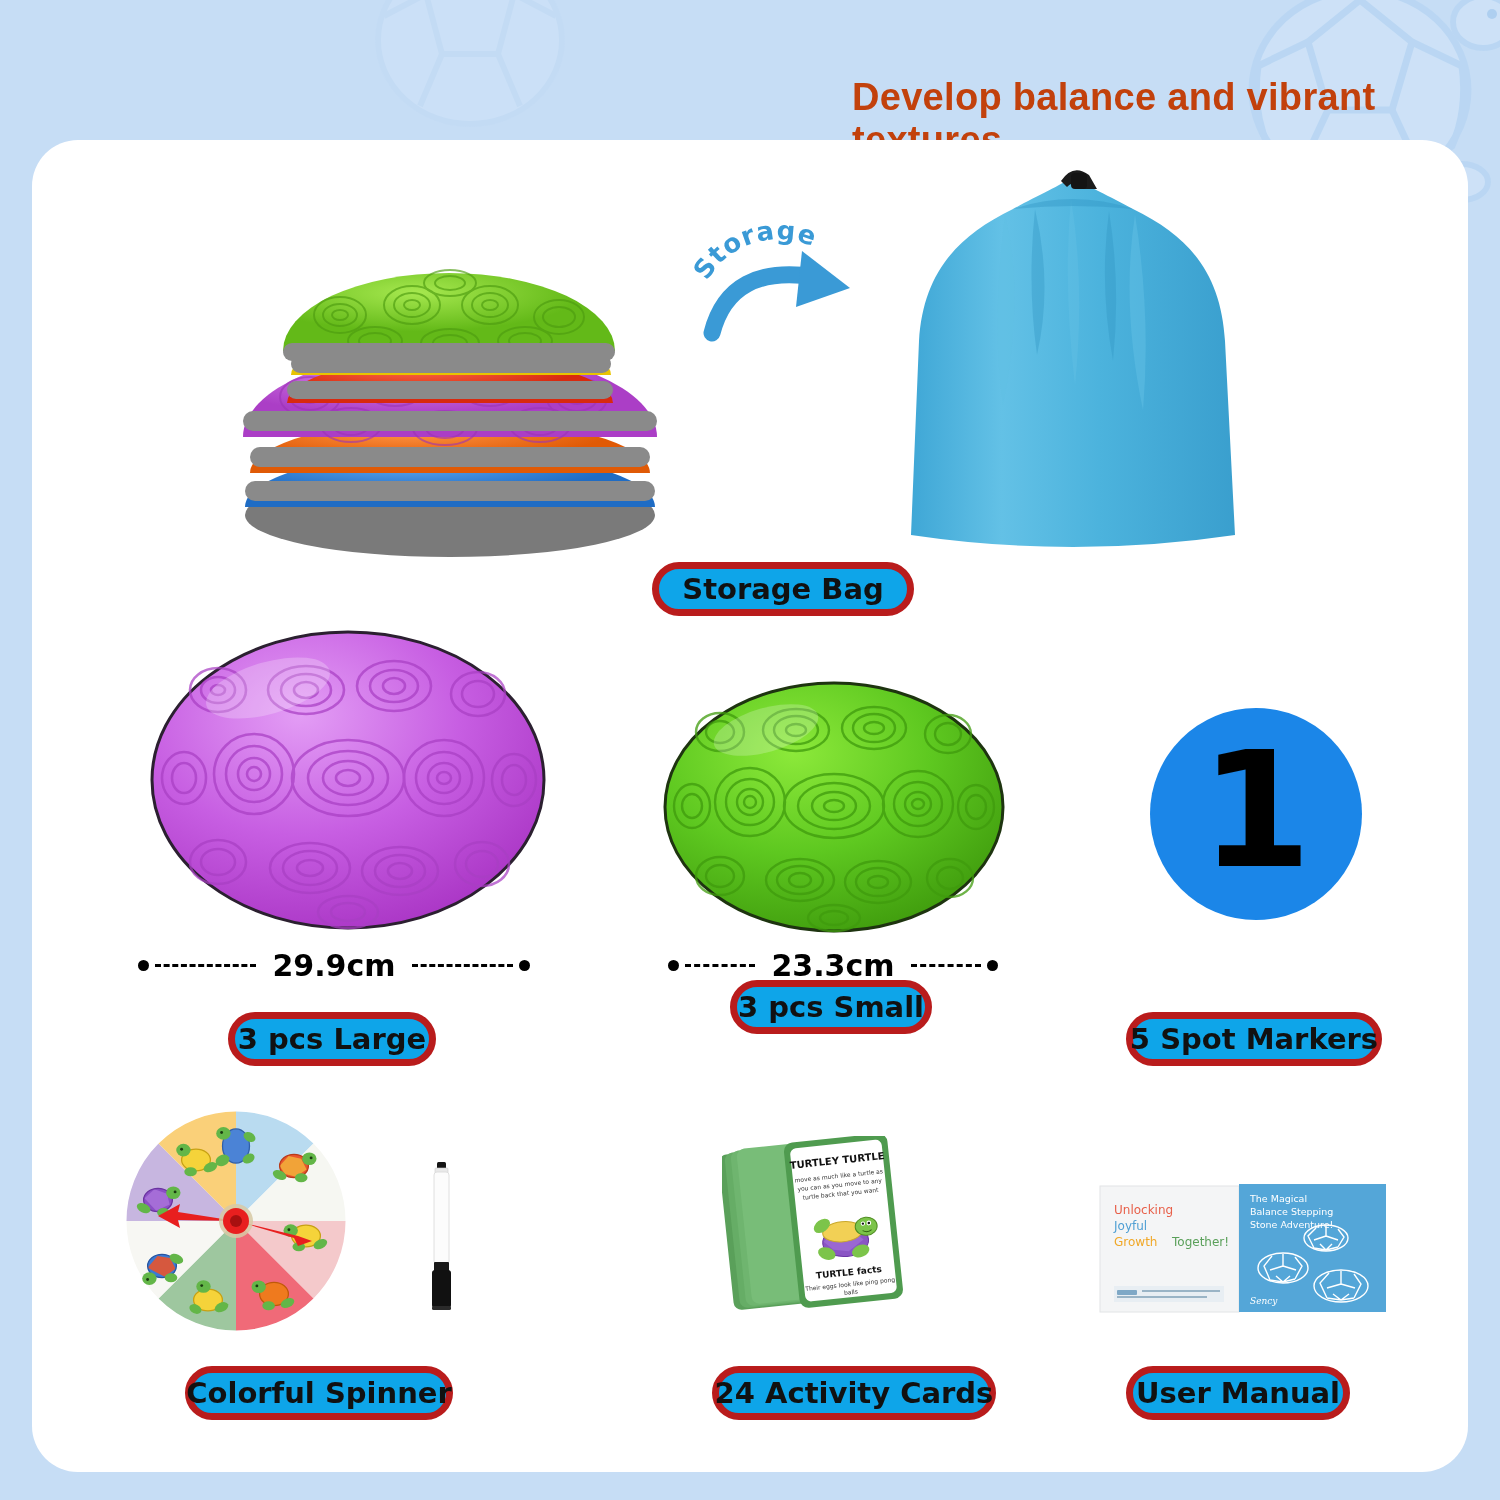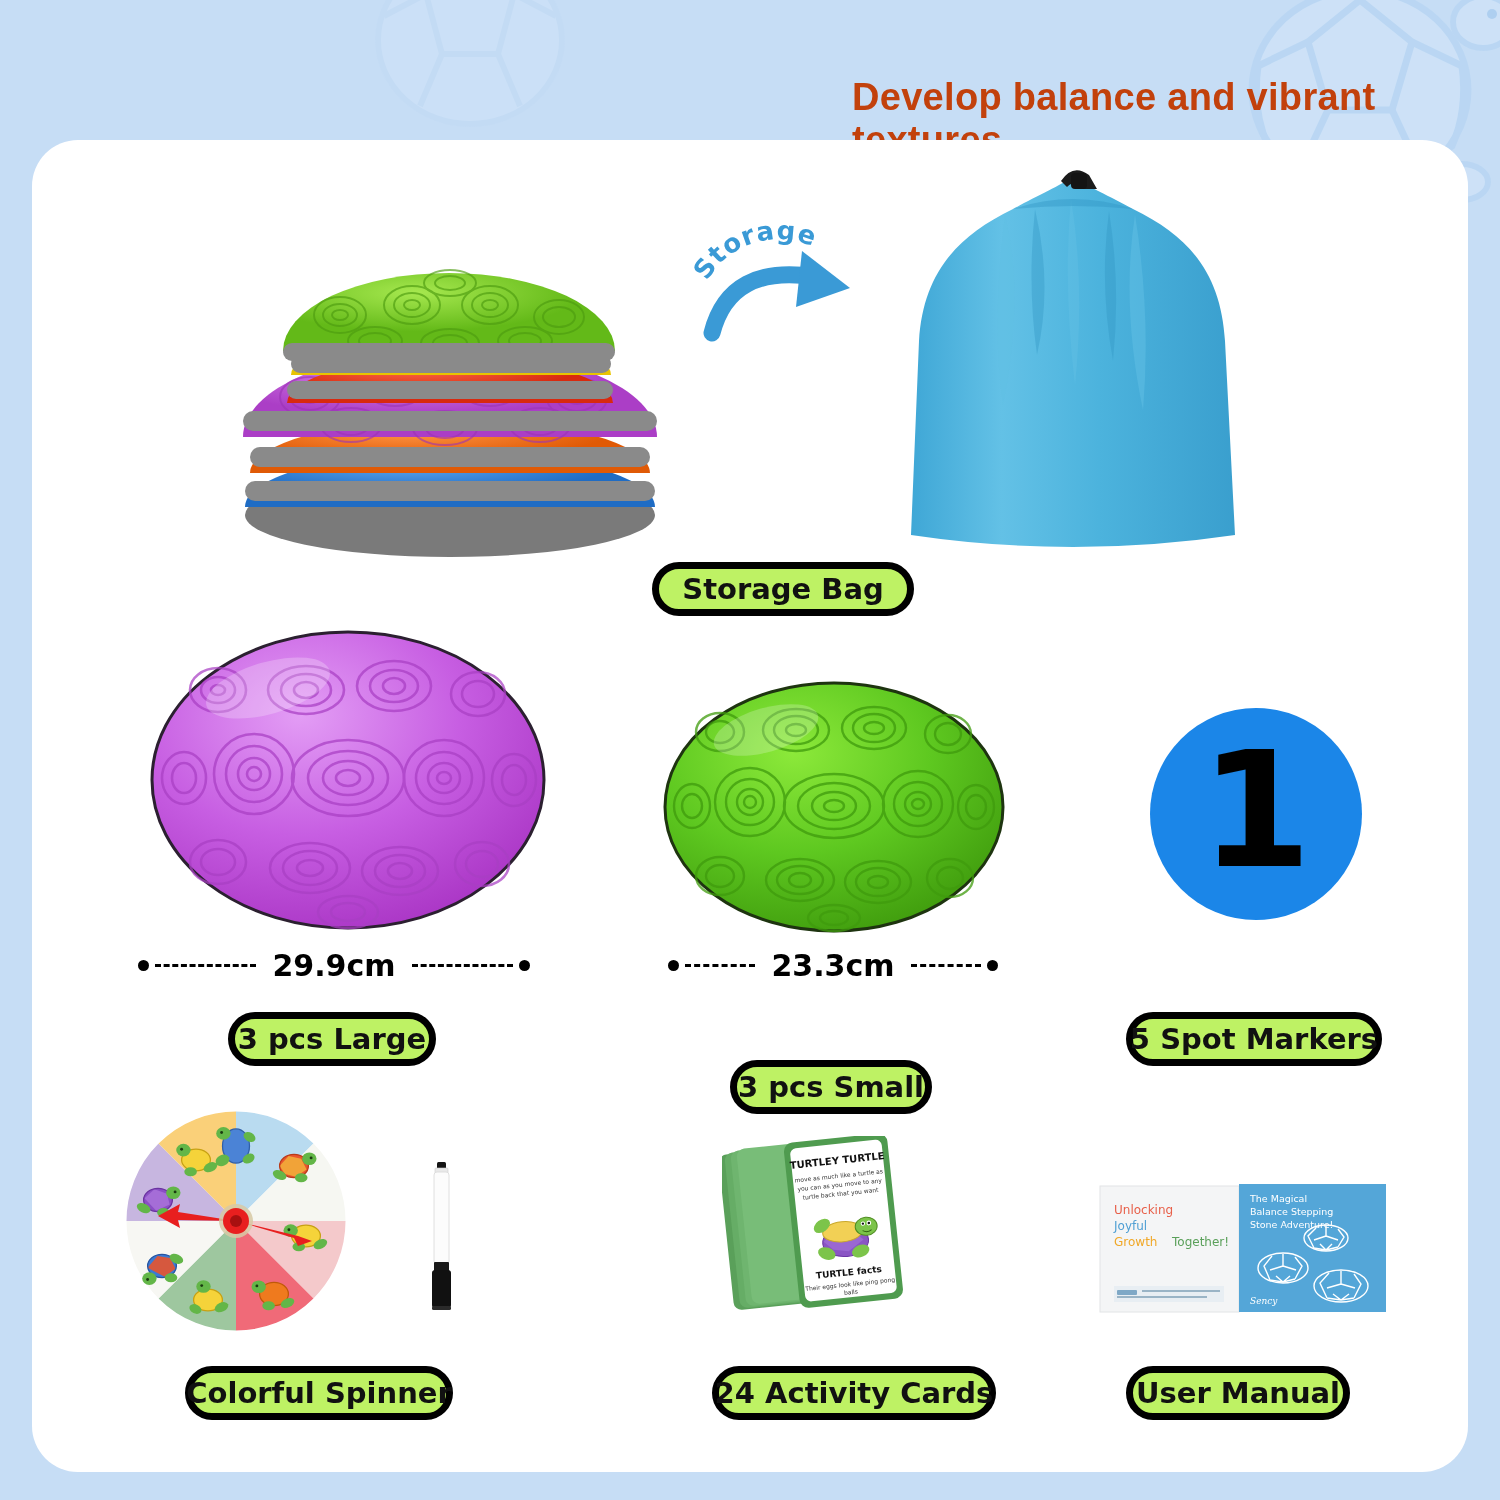--- a/index.html
+++ b/index.html
@@ -34,22 +34,22 @@
   
   .card {
     position:absolute; left:32px; top:140px;
     width:1436px; height:1332px;
     background:#ffffff; border-radius:46px;
   }
 
   
   .pill {
     position:absolute;
-    background:#bef264;
-    border:7px solid #000000;
+    background:#0ea5e9;
+    border:7px solid #b91c1c;
     border-radius:40px;
     color:#111;
     font-size:29px; font-weight:bold;
     display:flex; align-items:center; justify-content:center;
     height:54px;
     box-shadow:0 0 0 1px rgba(255,255,255,.9);
     white-space:nowrap;
     font-family:"DejaVu Sans", sans-serif;
   }
 
@@ -376,21 +376,21 @@
   <span class="dot"></span>
   <span class="dash"></span>
   <span class="val">23.3cm</span>
   <span class="dash"></span>
   <span class="dot"></span>
 </div>
 
 <div class="pill" style="left:228px; top:1012px; width:208px;">
   <span>3 pcs Large</span>
 </div>
-<div class="pill" style="left:730px; top:1060px; width:202px;">
+<div class="pill" style="left:730px; top:980px; width:202px;">
   <span>3 pcs Small</span>
 </div>
 <div class="pill" style="left:1126px; top:1012px; width:256px;">
   <span>5 Spot Markers</span>
 </div>
 
 <svg id="spinner" viewBox="0 0 228 226">
   <g>
     <circle cx="114" cy="113" r="111" fill="#ffffff"></circle>
 

